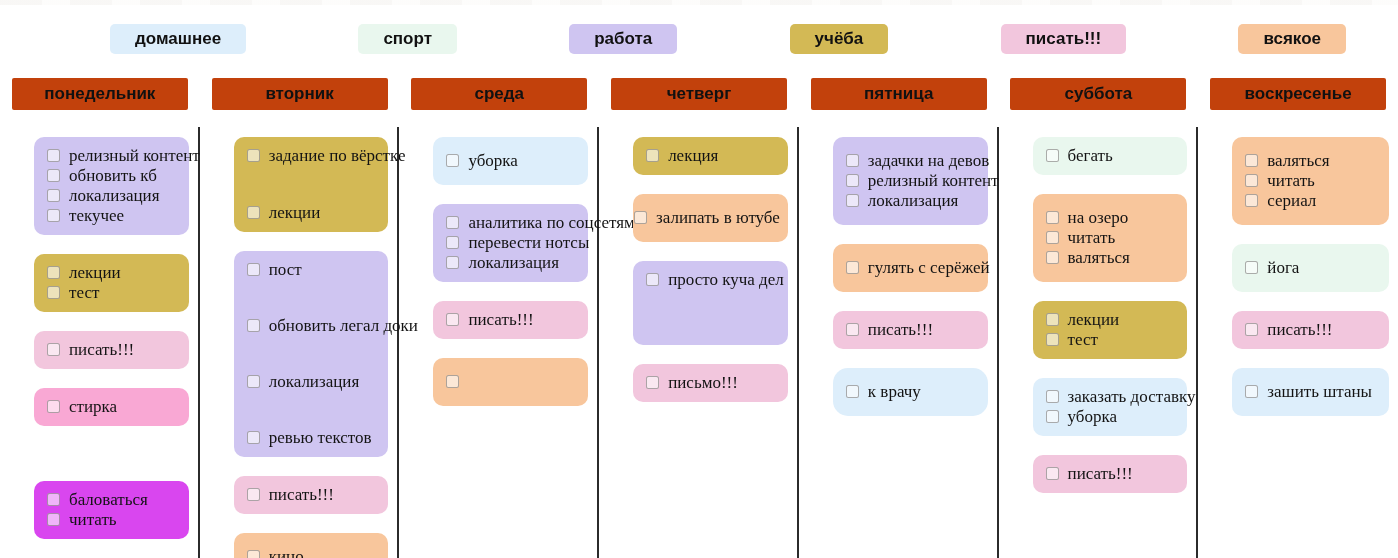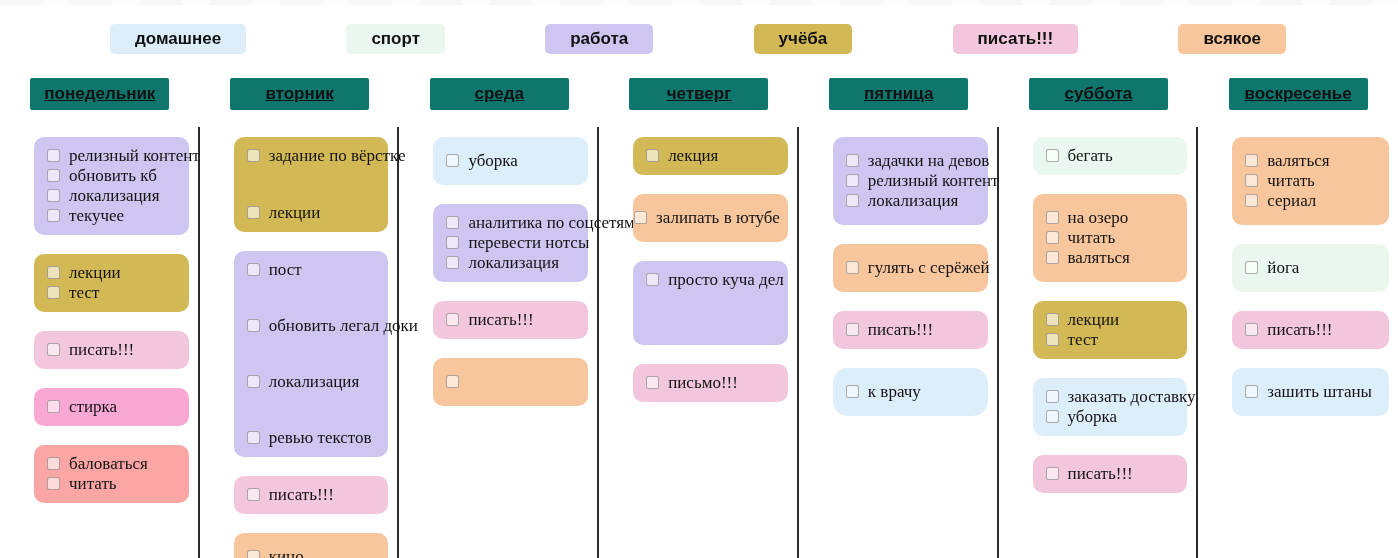--- a/index.html
+++ b/index.html
@@ -9,38 +9,37 @@
     position: relative; width: 1398px; height: 558px;
     background: #ffffff; overflow: hidden;
   }
   .top-strip {
     height: 5px; width: 100%;
     background: repeating-linear-gradient(90deg, #f3f1ee 0 42px, #fbfaf8 42px 70px);
     opacity: .55;
   }
   .legend-row {
     display: flex; justify-content: space-between;
-    padding: 0 112px 0 110px; margin-top: 19px;
+    padding: 0 52px 0 110px; margin-top: 19px;
   }
   .chip {
     height: 30px; line-height: 30px; padding: 0 25px;
     border-radius: 5px; font-weight: bold; font-size: 17px; color: #111;
     white-space: nowrap;
   }
   .board {
     position: absolute; top: 74px; left: 0; right: 0; bottom: 0;
     display: grid; grid-template-columns: repeat(7, 1fr);
   }
   .col { display: flex; flex-direction: column; min-width: 0; }
   .day-header {
-    width: 139px; margin: 4px auto 0; padding: 6px 0;
-    background: #0f766e; border-radius: 2px;
+    width: 176px; margin: 4px auto 0; padding: 6px 0;
+    background: #c2410c; border-radius: 2px;
     text-align: center; font-weight: bold; font-size: 17px; color: #111;
     white-space: nowrap;
-    text-decoration: underline;
   }
   .cards {
     flex: 1; margin-top: 17px;
     border-right: 2px solid #2b2b2b;
     padding: 10px 9px 0 34px;
     display: flex; flex-direction: column; gap: 19px;
   }
   .col:last-child .cards { border-right: none; }
   .card {
     border-radius: 10px; padding: 10px 8px 11px 13px;
@@ -111,21 +110,21 @@
               <span class="cb"></span>
               <span class="item-label">писать!!!</span>
             </div>
           </div>
           <div class="card" style="background: #f9a8d4;">
             <div class="item">
               <span class="cb"></span>
               <span class="item-label">стирка</span>
             </div>
           </div>
-          <div class="card" style="background: #fca5a5;">
+          <div class="card" style="background: #d946ef; margin-top: 36px;">
             <div class="item">
               <span class="cb"></span>
               <span class="item-label">баловаться</span>
             </div>
             <div class="item">
               <span class="cb"></span>
               <span class="item-label">читать</span>
             </div>
           </div>
         </div>

